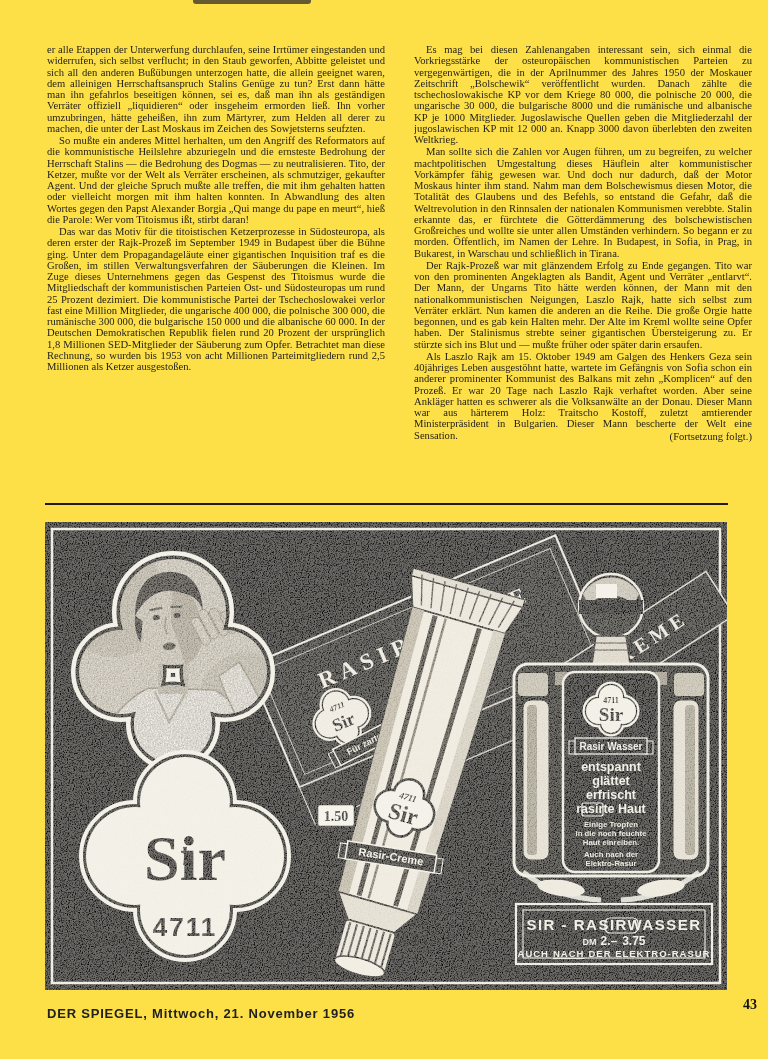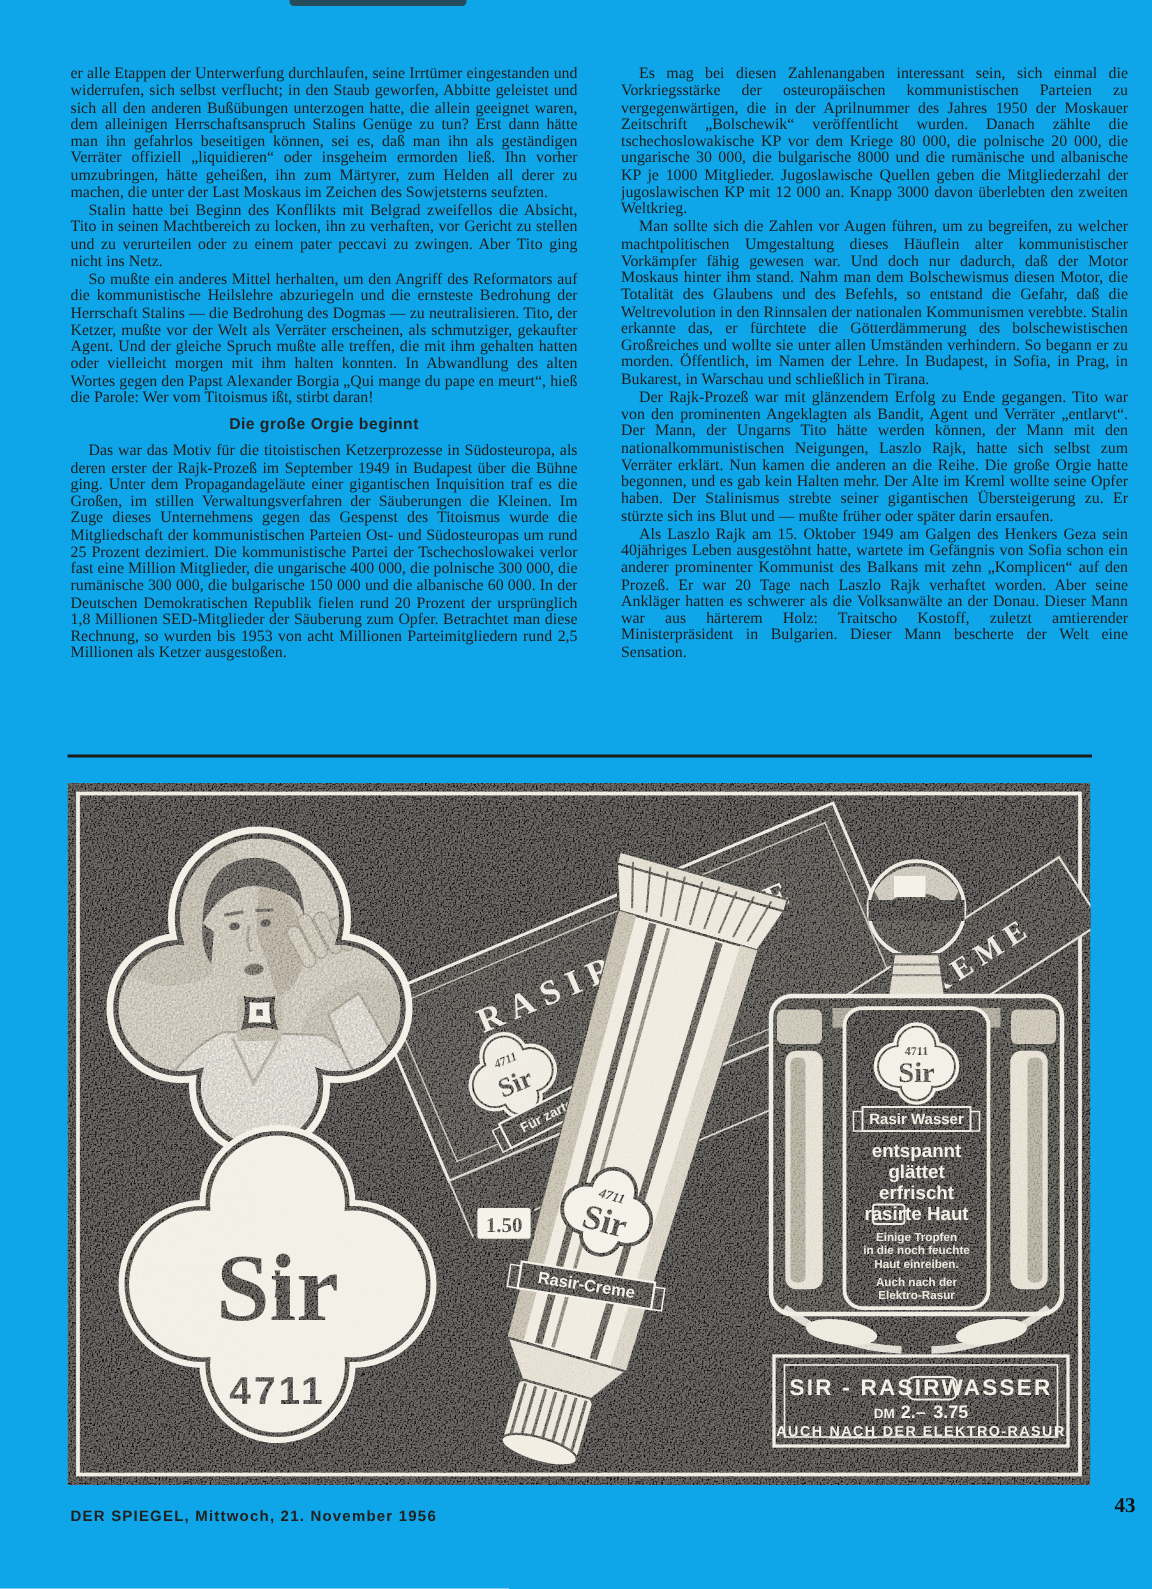--- a/index.html
+++ b/index.html
@@ -1,58 +1,57 @@
 <!DOCTYPE html>
 <html><head>
 <meta charset="utf-8">
 <style>
   html,body{margin:0;padding:0;background:#e8e6e0;}
-  .page{position:relative;width:768px;height:1059px;background:#0ea5e9;overflow:hidden;
+  .page{position:relative;width:768px;height:1059px;background:#fde047;overflow:hidden;
         font-family:"Liberation Serif",serif;color:#1e1d1b;}
   .top-smudge{position:absolute;left:193px;top:0;width:118px;height:4px;background:#2f2e2b;
         border-radius:0 0 3px 3px;opacity:.75;}
   .col{position:absolute;top:44px;width:338px;height:459px;overflow:hidden;
        font-size:10.6px;line-height:11.25px;text-align:justify;}
   .col-left{left:47px;}
   .col-right{left:392px;margin-left:22px;}
   .col p{margin:0 0 1px 0;text-indent:12px;}
   .col p.noindent{text-indent:0;}
   .article-heading{font-family:"Liberation Sans",sans-serif;font-weight:bold;font-size:10.5px;
        text-align:center;margin:7px 0 6px 0;letter-spacing:.3px;color:#242321;}
   .continuation{font-size:10.6px;text-align:right;margin-top:-11.25px;}
   .rule{position:absolute;left:45px;top:503px;width:683px;height:2px;background:#1c1b19;}
   .ad-wrap{position:absolute;left:45px;top:522px;width:682px;height:468px;}
   svg text{user-select:none;}
   .t-serif-b{font-family:"Liberation Serif",serif;font-weight:bold;}
   .t-sans-b{font-family:"Liberation Sans",sans-serif;font-weight:bold;}
   .footer-line{position:absolute;left:47px;top:1006px;font-family:"Liberation Sans",sans-serif;
-       font-weight:bold;font-size:10px;letter-spacing:.8px;color:#22211f;}
+       font-weight:bold;font-size:13px;letter-spacing:.8px;color:#22211f;}
   .page-number{position:absolute;left:703px;top:997px;font-family:"Liberation Serif",serif;
        font-weight:bold;font-size:14px;color:#141311;margin-left:40px;}
 </style>
 </head>
 <body>
 
 <div class="page">
 
   <div class="top-smudge"></div>
 
   <section class="col col-left">
     <p class="noindent">er alle Etappen der Unterwerfung durchlaufen, seine Irrtümer eingestanden und widerrufen, sich selbst verflucht; in den Staub geworfen, Abbitte geleistet und sich all den anderen Bußübungen unterzogen hatte, die allein geeignet waren, dem alleinigen Herrschaftsanspruch Stalins Genüge zu tun? Erst dann hätte man ihn gefahrlos beseitigen können, sei es, daß man ihn als geständigen Verräter offiziell „liquidieren“ oder insgeheim ermorden ließ. Ihn vorher umzubringen, hätte geheißen, ihn zum Märtyrer, zum Helden all derer zu machen, die unter der Last Moskaus im Zeichen des Sowjetsterns seufzten.</p>
-    <p>Stalin hatte bei Beginn des Konflikts mit Belgrad zweifellos die Absicht, Tito in seinen Machtbereich zu locken, ihn zu verhaften, vor Gericht zu stellen und zu verurteilen oder zu einem pater peccavi zu zwingen. Aber Tito ging nicht ins Netz.</p>
     <p>So mußte ein anderes Mittel herhalten, um den Angriff des Reformators auf die kommunistische Heilslehre abzuriegeln und die ernsteste Bedrohung der Herrschaft Stalins — die Bedrohung des Dogmas — zu neutralisieren. Tito, der Ketzer, mußte vor der Welt als Verräter erscheinen, als schmutziger, gekaufter Agent. Und der gleiche Spruch mußte alle treffen, die mit ihm gehalten hatten oder vielleicht morgen mit ihm halten konnten. In Abwandlung des alten Wortes gegen den Papst Alexander Borgia „Qui mange du pape en meurt“, hieß die Parole: Wer vom Titoismus ißt, stirbt daran!</p>
-    <h3 class="article-heading">Die große Orgie beginnt</h3>
     <p>Das war das Motiv für die titoistischen Ketzerprozesse in Südosteuropa, als deren erster der Rajk-Prozeß im September 1949 in Budapest über die Bühne ging. Unter dem Propagandageläute einer gigantischen Inquisition traf es die Großen, im stillen Verwaltungsverfahren der Säuberungen die Kleinen. Im Zuge dieses Unternehmens gegen das Gespenst des Titoismus wurde die Mitgliedschaft der kommunistischen Parteien Ost- und Südosteuropas um rund 25 Prozent dezimiert. Die kommunistische Partei der Tschechoslowakei verlor fast eine Million Mitglieder, die ungarische 400 000, die polnische 300 000, die rumänische 300 000, die bulgarische 150 000 und die albanische 60 000. In der Deutschen Demokratischen Republik fielen rund 20 Prozent der ursprünglich 1,8 Millionen SED-Mitglieder der Säuberung zum Opfer. Betrachtet man diese Rechnung, so wurden bis 1953 von acht Millionen Parteimitgliedern rund 2,5 Millionen als Ketzer ausgestoßen.</p>
   </section>
 
   <section class="col col-right">
     <p>Es mag bei diesen Zahlenangaben interessant sein, sich einmal die Vorkriegsstärke der osteuropäischen kommunistischen Parteien zu vergegenwärtigen, die in der Aprilnummer des Jahres 1950 der Moskauer Zeitschrift „Bolschewik“ veröffentlicht wurden. Danach zählte die tschechoslowakische KP vor dem Kriege 80 000, die polnische 20 000, die ungarische 30 000, die bulgarische 8000 und die rumänische und albanische KP je 1000 Mitglieder. Jugoslawische Quellen geben die Mitgliederzahl der jugoslawischen KP mit 12 000 an. Knapp 3000 davon überlebten den zweiten Weltkrieg.</p>
     <p>Man sollte sich die Zahlen vor Augen führen, um zu begreifen, zu welcher machtpolitischen Umgestaltung dieses Häuflein alter kommunistischer Vorkämpfer fähig gewesen war. Und doch nur dadurch, daß der Motor Moskaus hinter ihm stand. Nahm man dem Bolschewismus diesen Motor, die Totalität des Glaubens und des Befehls, so entstand die Gefahr, daß die Weltrevolution in den Rinnsalen der nationalen Kommunismen verebbte. Stalin erkannte das, er fürchtete die Götterdämmerung des bolschewistischen Großreiches und wollte sie unter allen Umständen verhindern. So begann er zu morden. Öffentlich, im Namen der Lehre. In Budapest, in Sofia, in Prag, in Bukarest, in Warschau und schließlich in Tirana.</p>
     <p>Der Rajk-Prozeß war mit glänzendem Erfolg zu Ende gegangen. Tito war von den prominenten Angeklagten als Bandit, Agent und Verräter „entlarvt“. Der Mann, der Ungarns Tito hätte werden können, der Mann mit den nationalkommunistischen Neigungen, Laszlo Rajk, hatte sich selbst zum Verräter erklärt. Nun kamen die anderen an die Reihe. Die große Orgie hatte begonnen, und es gab kein Halten mehr. Der Alte im Kreml wollte seine Opfer haben. Der Stalinismus strebte seiner gigantischen Übersteigerung zu. Er stürzte sich ins Blut und — mußte früher oder später darin ersaufen.</p>
     <p>Als Laszlo Rajk am 15. Oktober 1949 am Galgen des Henkers Geza sein 40jähriges Leben ausgestöhnt hatte, wartete im Gefängnis von Sofia schon ein anderer prominenter Kommunist des Balkans mit zehn „Komplicen“ auf den Prozeß. Er war 20 Tage nach Laszlo Rajk verhaftet worden. Aber seine Ankläger hatten es schwerer als die Volksanwälte an der Donau. Dieser Mann war aus härterem Holz: Traitscho Kostoff, zuletzt amtierender Ministerpräsident in Bulgarien. Dieser Mann bescherte der Welt eine Sensation.</p>
+    <div class="continuation">(Fortsetzung folgt.)</div>
   </section>
 
   <div class="rule"></div>
 
   <div class="ad-wrap">
   <svg width="682" height="468" viewBox="0 0 682 468" xmlns="http://www.w3.org/2000/svg">
     <defs>
       <filter id="grainW" x="0%" y="0%" width="100%" height="100%">
         <feTurbulence type="fractalNoise" baseFrequency="0.85" numOctaves="2" stitchTiles="stitch"></feTurbulence>
         <feColorMatrix type="matrix" values="0 0 0 0 0.95  0 0 0 0 0.93  0 0 0 0 0.88  1.3 1.3 1.3 -2.2 0"></feColorMatrix>

